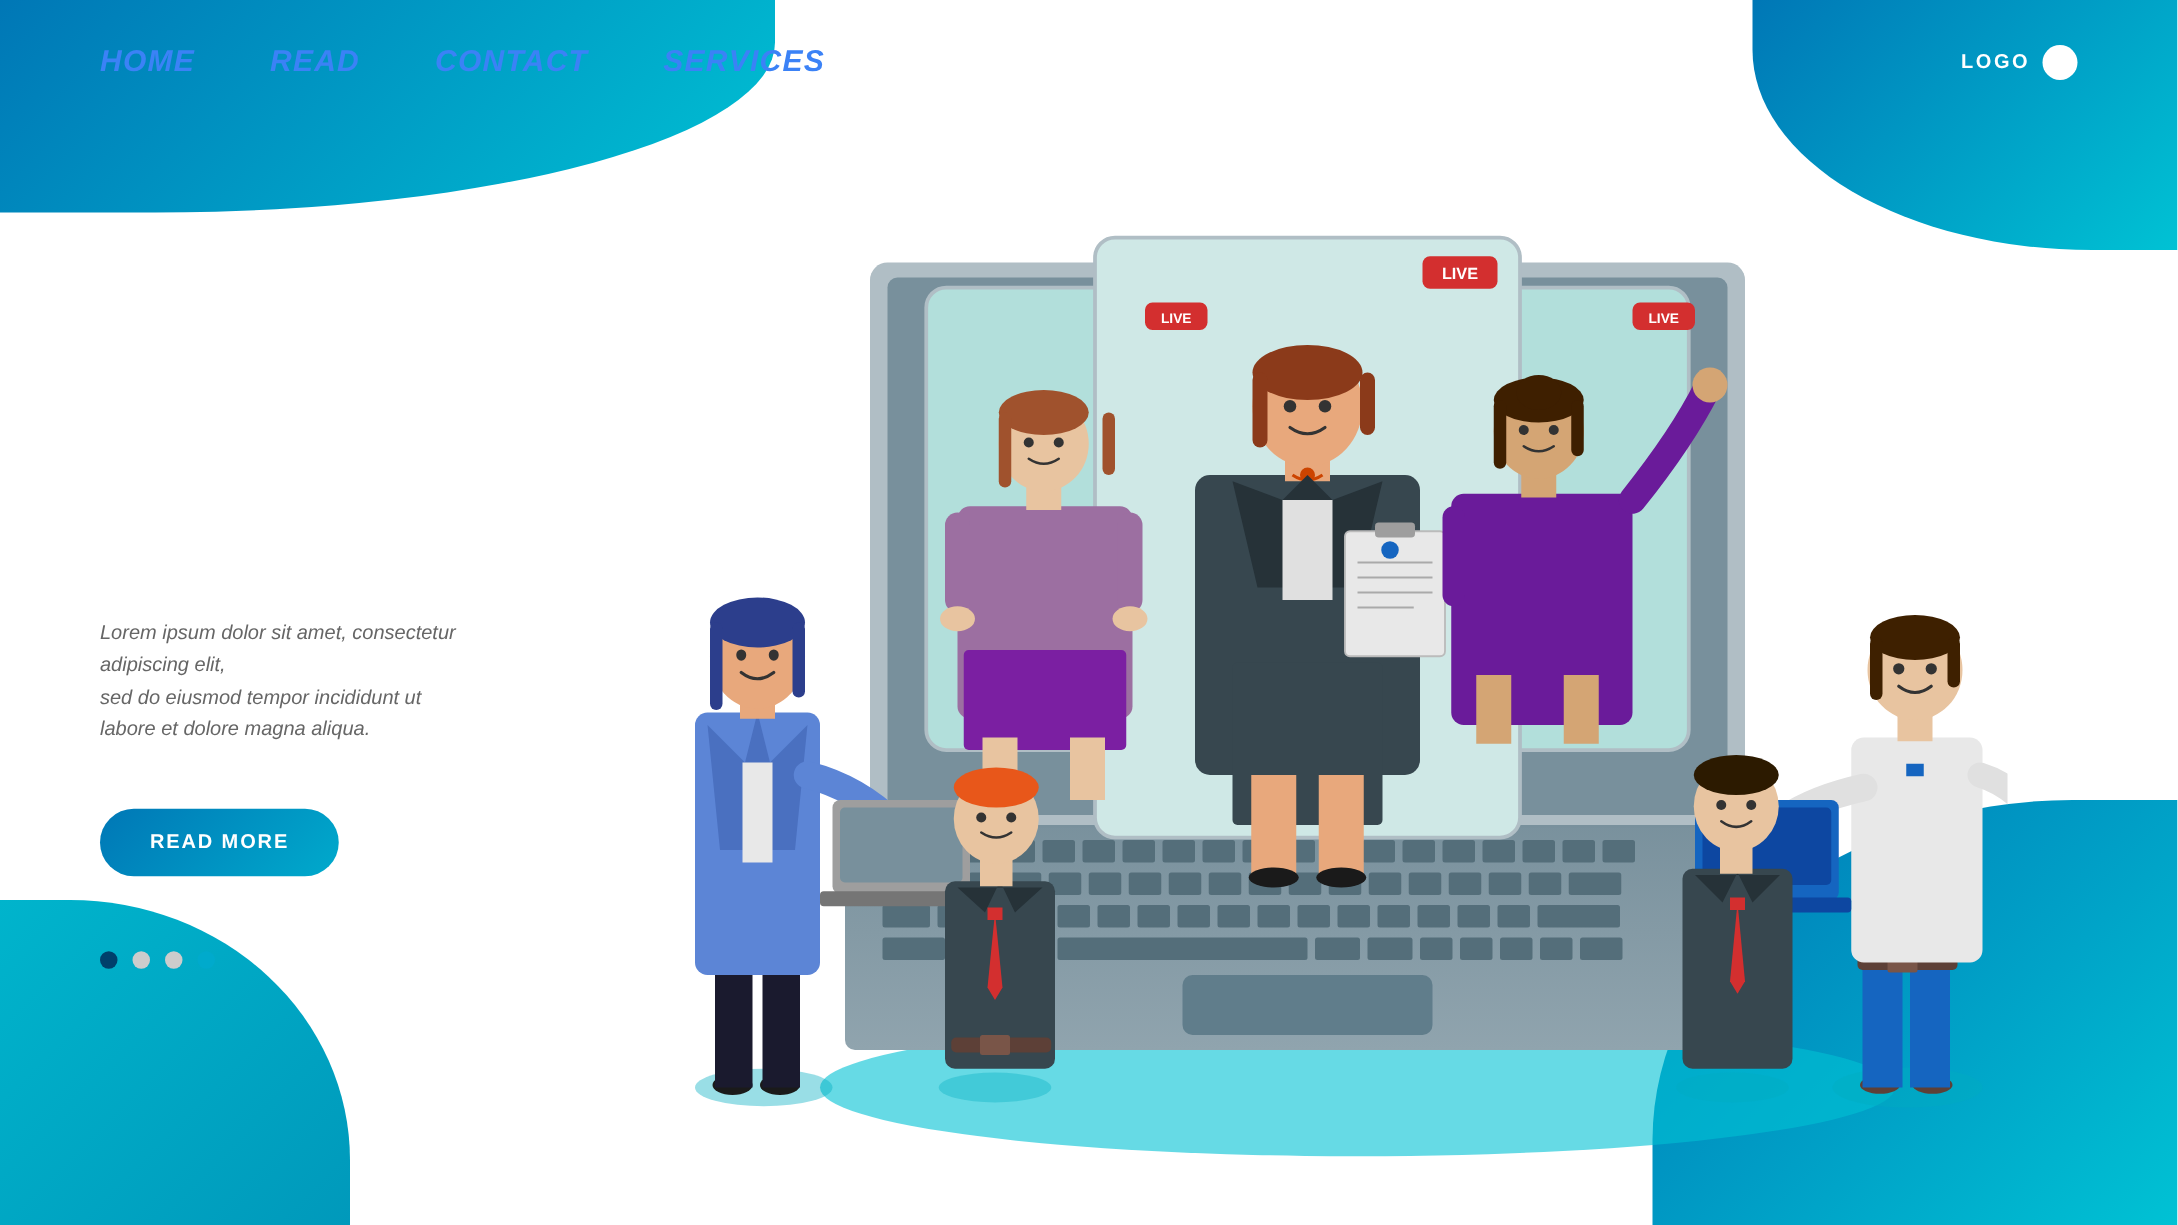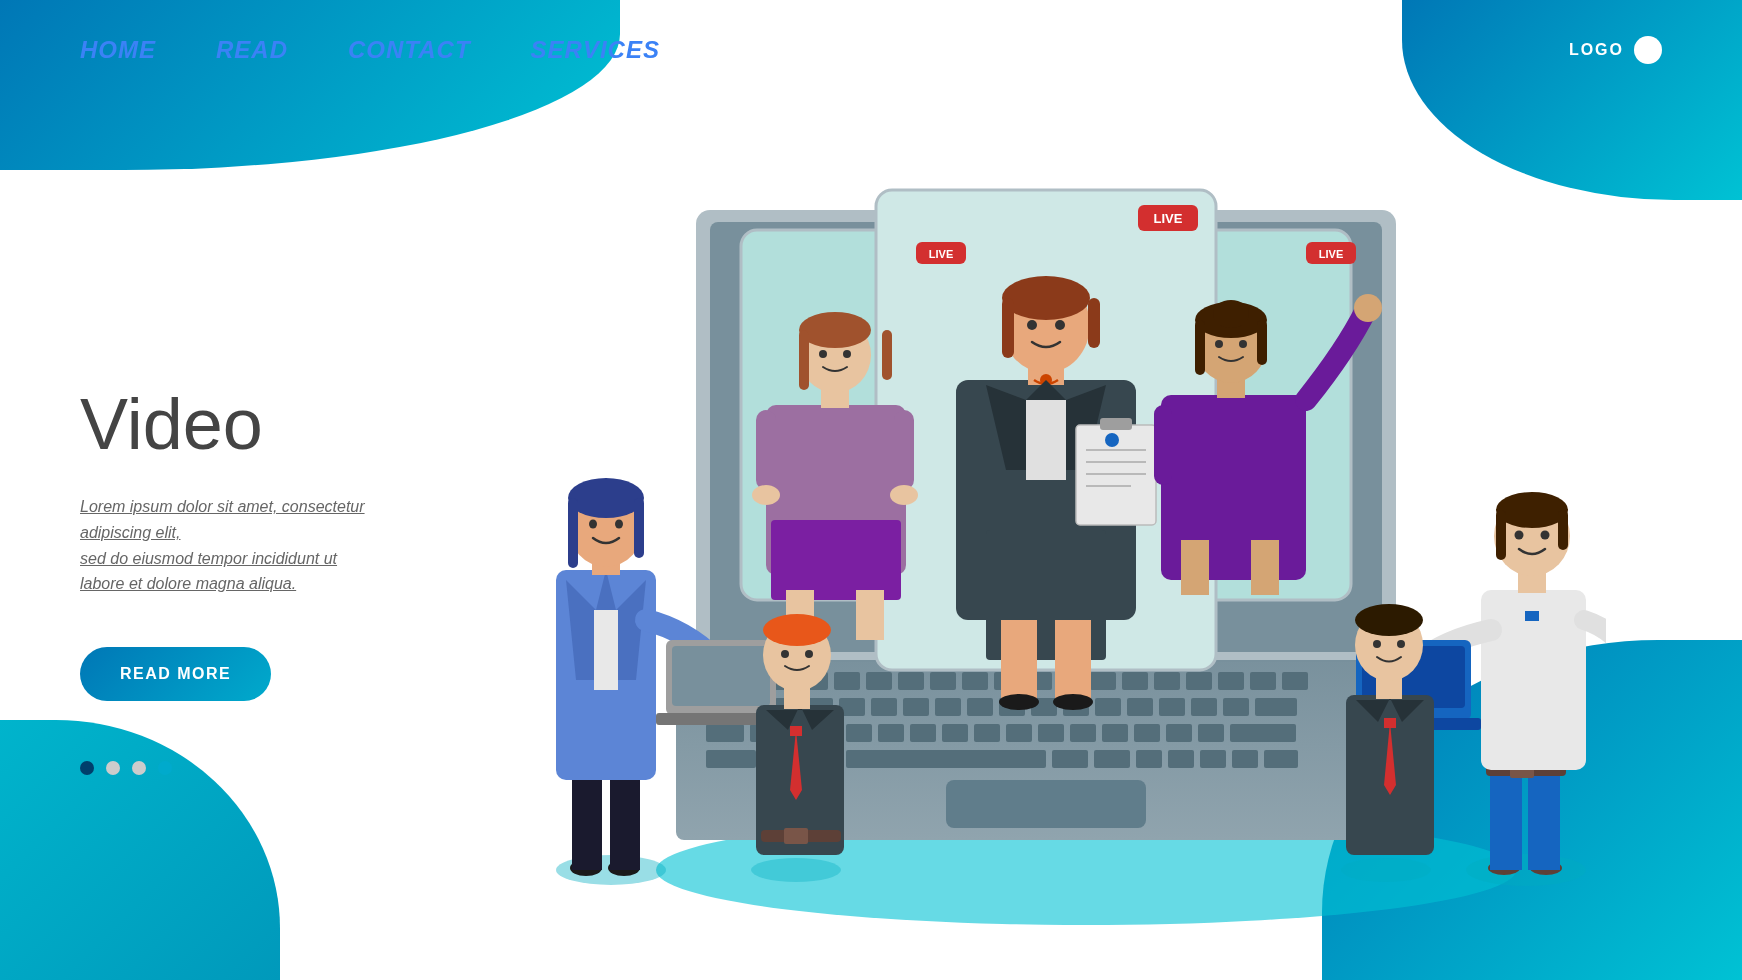--- a/index.html
+++ b/index.html
@@ -131,21 +131,20 @@
       margin-bottom: 30px;
     }
 
     .hero-description {
       font-size: 16px;
       color: #666;
       line-height: 1.6;
       font-style: italic;
       margin-bottom: 50px;
       max-width: 340px;
-      text-decoration: underline;
     }
 
     .read-more-btn {
       background: linear-gradient(135deg, #0077b6, #00aacc);
       color: #fff;
       border: none;
       padding: 18px 40px;
       border-radius: 30px;
       font-size: 16px;
       font-weight: 700;
@@ -214,21 +213,21 @@
   <div class="logo-area">
     <span>LOGO</span>
     <div class="logo-dot"></div>
   </div>
 </nav>
 
 <div class="main-content">
 
   <div class="left-section">
     <h1 class="hero-title">
-      <span>Video</span><br>
+      <br>
     </h1>
     <p class="hero-description">
       Lorem ipsum dolor sit amet, consectetur adipiscing elit,<br>
       sed do eiusmod tempor incididunt ut<br>
       labore et dolore magna aliqua.
     </p>
     <button class="read-more-btn">READ MORE</button>
 
     <div class="pagination-dots">
       <div class="dot active"></div>

